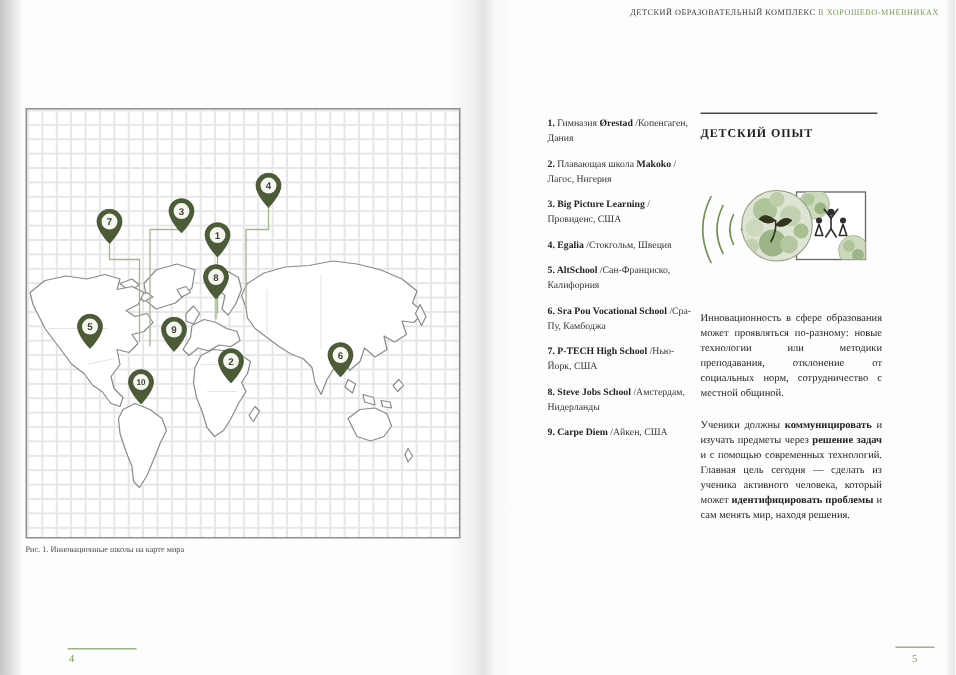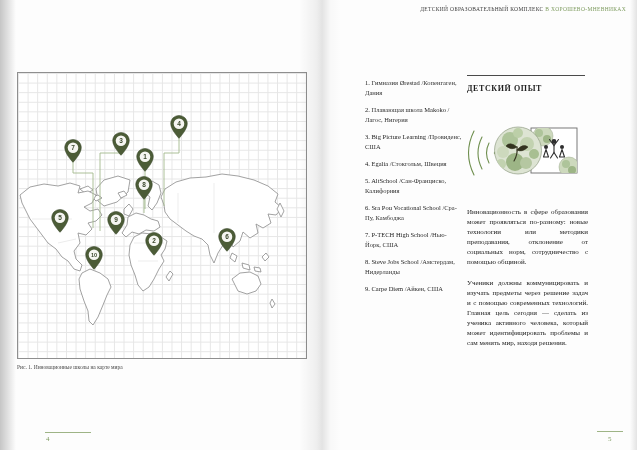--- a/index.html
+++ b/index.html
@@ -39,21 +39,21 @@
   .pin text{font-family:"Liberation Sans",sans-serif;font-weight:bold;}
 
   .caption{position:absolute;left:17px;top:364px;font-size:5.5px;color:#4a4a4a;}
 
   .pageline{position:absolute;height:1px;background:var(--accent);opacity:.75;}
   .pagenum{position:absolute;font-size:7px;color:var(--accent);}
 
   
   .schools{position:absolute;left:365px;top:78px;width:97px;font-size:6.5px;line-height:1.5;color:#333;}
   .school-item{margin-bottom:7.5px;}
-  .b{font-weight:normal;color:#222;}
+  .b{font-weight:bold;color:#222;}
 
   
   .rule{position:absolute;left:467px;top:75px;width:118px;height:1px;background:#4a4a4a;}
   .section-title{position:absolute;left:467px;top:84px;font-size:8px;font-weight:bold;letter-spacing:.6px;color:#1f1f1f;}
   .illustration{position:absolute;left:465px;top:122px;width:138px;height:64px;}
   .para{position:absolute;left:467px;width:121px;font-size:7px;line-height:1.43;
         text-align:justify;color:#242424;}
   .para1{top:207px;}
   .para2{top:278px;}
 </style>
@@ -251,19 +251,19 @@
         </g>
         <g stroke="#33331f" stroke-width="1.1" fill="none" stroke-linecap="round">
           <path d="M49,39 Q53,32 52,25"></path>
           <path d="M52,25 Q45,19 41,24 Q47,29 52,25 Z" fill="#33331f" stroke-width="0.6"></path>
           <path d="M52,28 Q58,21 63,25 Q57,31 52,28 Z" fill="#33331f" stroke-width="0.6"></path>
         </g>
       </g>
     </svg>
   </div>
 
-  <div class="para para1">Инновационность в сфере образования может проявляться по-разному: новые технологии или методики преподавания, отклонение от социальных норм, сотрудничество с помощью общиной.</div>
+  <div class="para para1">Инновационность в сфере образования может проявляться по-разному: новые технологии или методики преподавания, отклонение от социальных норм, сотрудничество с местной общиной.</div>
   <div class="para para2" id="para2"><span>Ученики должны </span><span class="b">коммуницировать</span><span> и изучать предметы через </span><span class="b">решение задач</span><span> и с помощью современных технологий. Главная цель сегодня — сделать из ученика активного человека, который может </span><span class="b">идентифицировать проблемы</span><span> и сам менять мир, находя решения.</span></div>
 
   <div class="pageline" style="left:597px;top:431px;width:26px;"></div>
   <div class="pagenum" style="left:608px;top:435px;">5</div>
 
 </div>
 
 </body></html>

